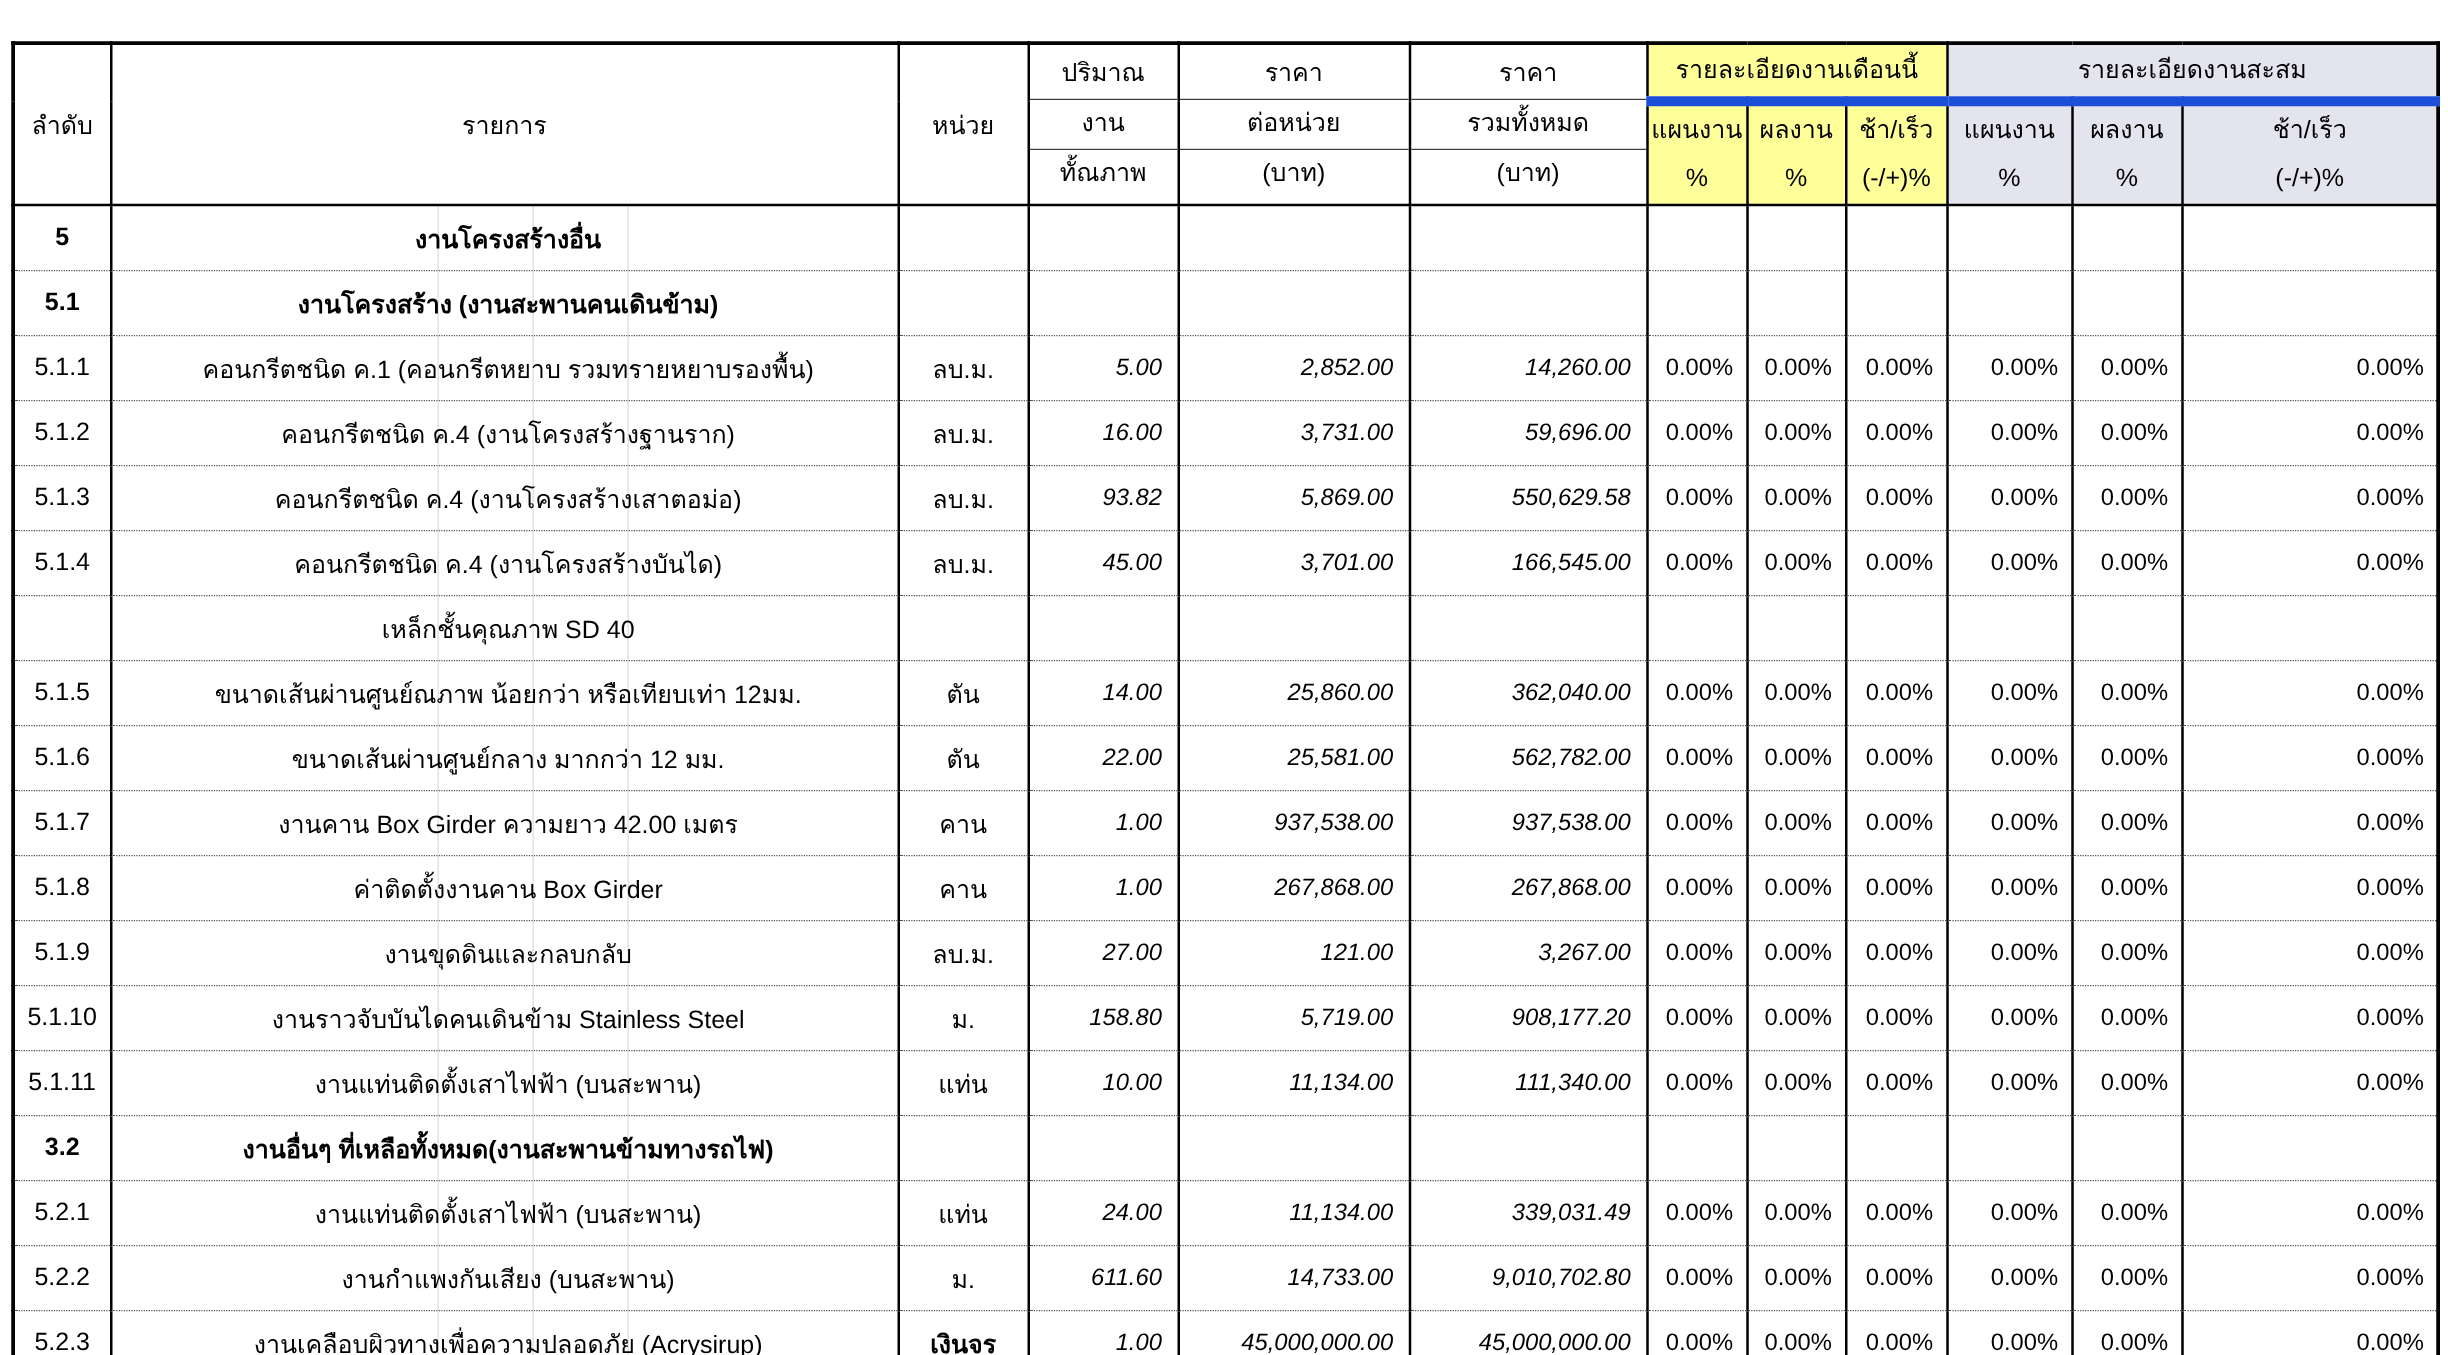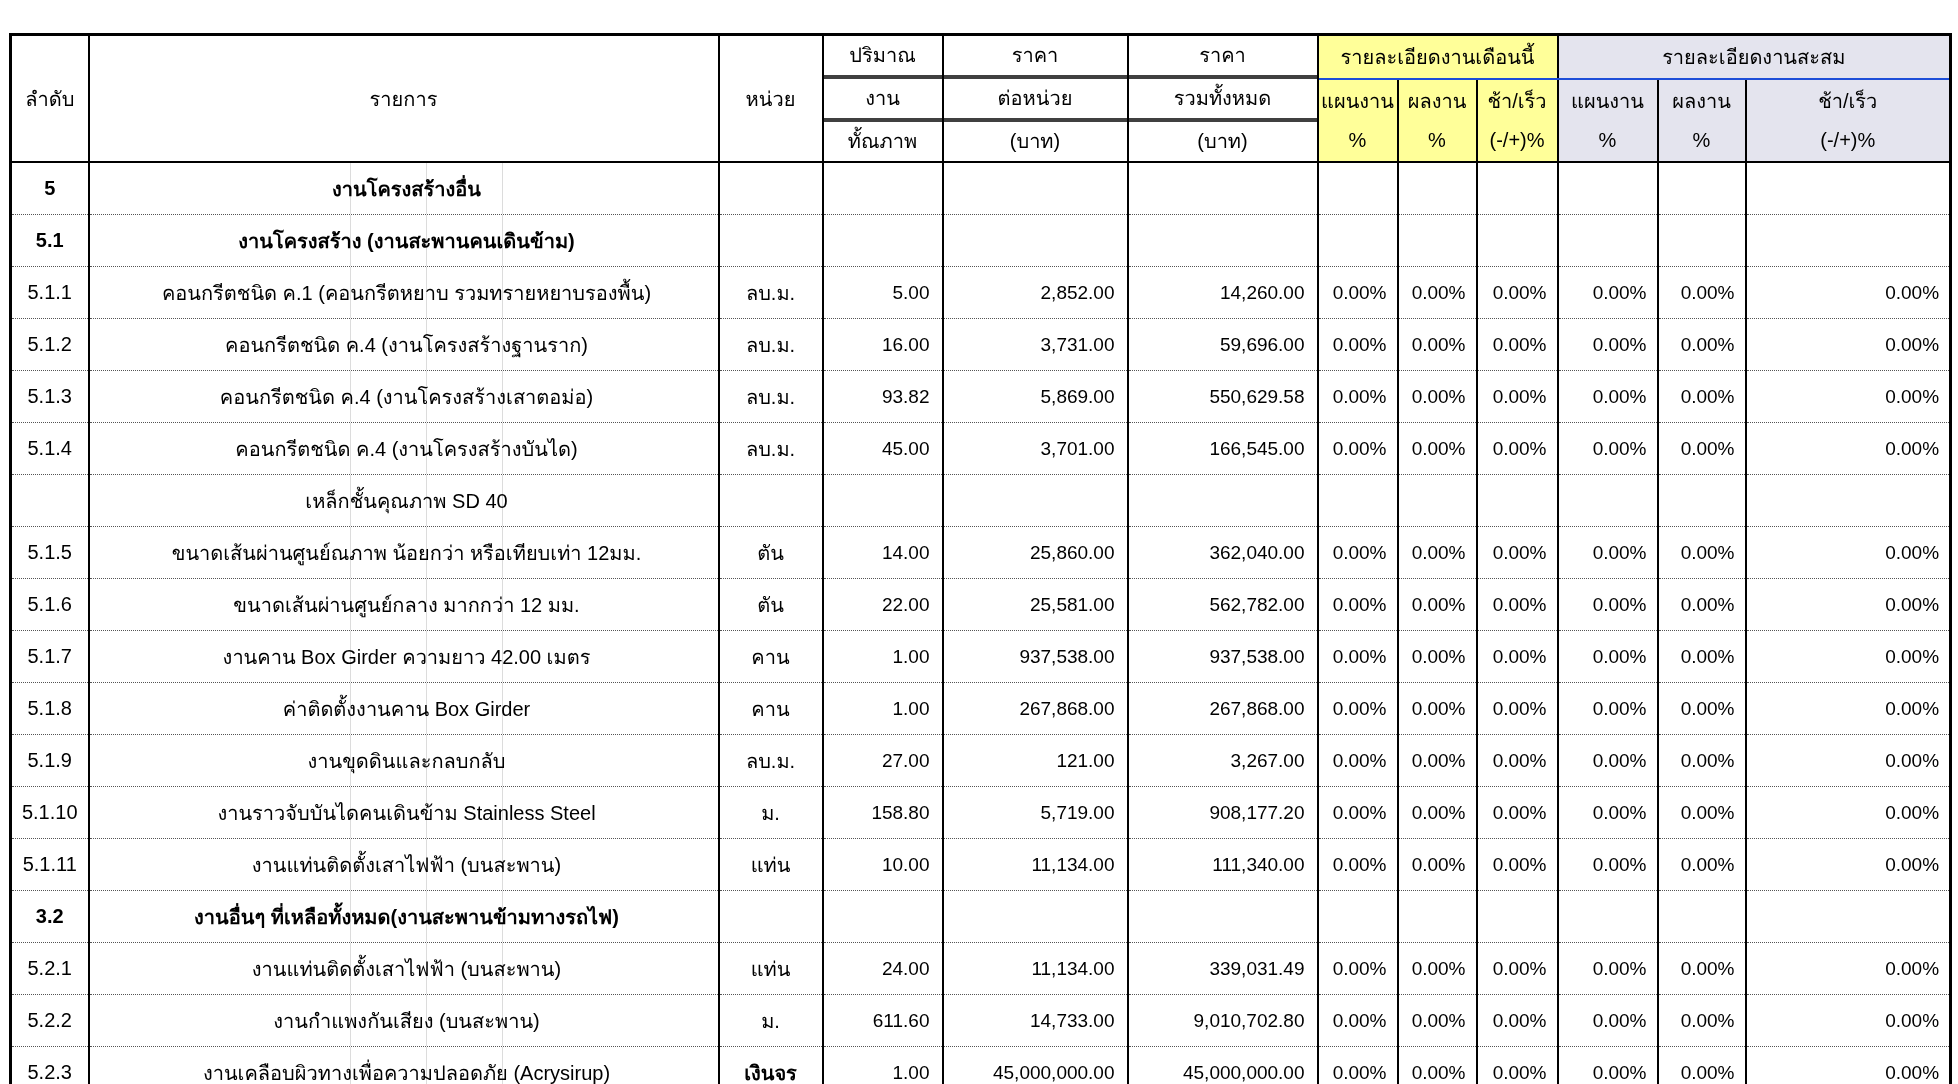--- a/index.html
+++ b/index.html
@@ -21,22 +21,22 @@
     font-weight:normal;
     border-right:2px solid #000;
   }
   th:last-child,td:last-child{border-right:none;}
   table{border:3px solid #000;}
 
   
   thead th{font-size:20px;vertical-align:middle;text-align:center;background:#fff;}
   thead .merged3{height:117px;margin-top:12px;}
   .hline{height:39px;line-height:39px;}
-  .hline + .hline{border-top:4px solid #404040;}
-  .grp{height:39px;line-height:39px;border-bottom:2px solid #1d4ed8;}
+  .hline + .hline{border-top:1px solid #404040;}
+  .grp{height:39px;line-height:39px;border-bottom:8px solid #1d4ed8;}
   .sub2{height:78px;padding:0;margin-top:20px;}
   .sub2 .hline + .hline{border-top:none;}
   thead tr th{border-bottom:2px solid #000;}
   th.month{background:var(--month-bg,#FFFF99);}
   th.cum{background:var(--cum-bg,#E4E4EE);}
   th.stack{padding:0;}
 
   
   tbody td{
     height:49px;font-size:20px;
@@ -49,21 +49,21 @@
     text-align:center;padding-left:7px;
     background-image:
       linear-gradient(#dcdcdc,#dcdcdc),
       linear-gradient(#dcdcdc,#dcdcdc),
       linear-gradient(#dcdcdc,#dcdcdc);
     background-size:1px 100%,1px 100%,1px 100%;
     background-position:260px 0,336px 0,412px 0;
     background-repeat:no-repeat;
   }
   .c-unit{text-align:center;margin-left:46px;}
-  .c-num{text-align:right;padding-right:12px;font-size:19px;}
+  .c-num{text-align:right;padding-right:12px;font-size:19px;font-style:italic;}
   .c-pct{text-align:right;padding-right:10px;font-size:19px;}
   tr.section-row .c-no,tr.section-row .c-desc{font-weight:bold;}
   td.b{font-weight:bold;}
 </style>
 </head>
 <body>
 
 <div class="sheet">
   <table>
     <colgroup>

